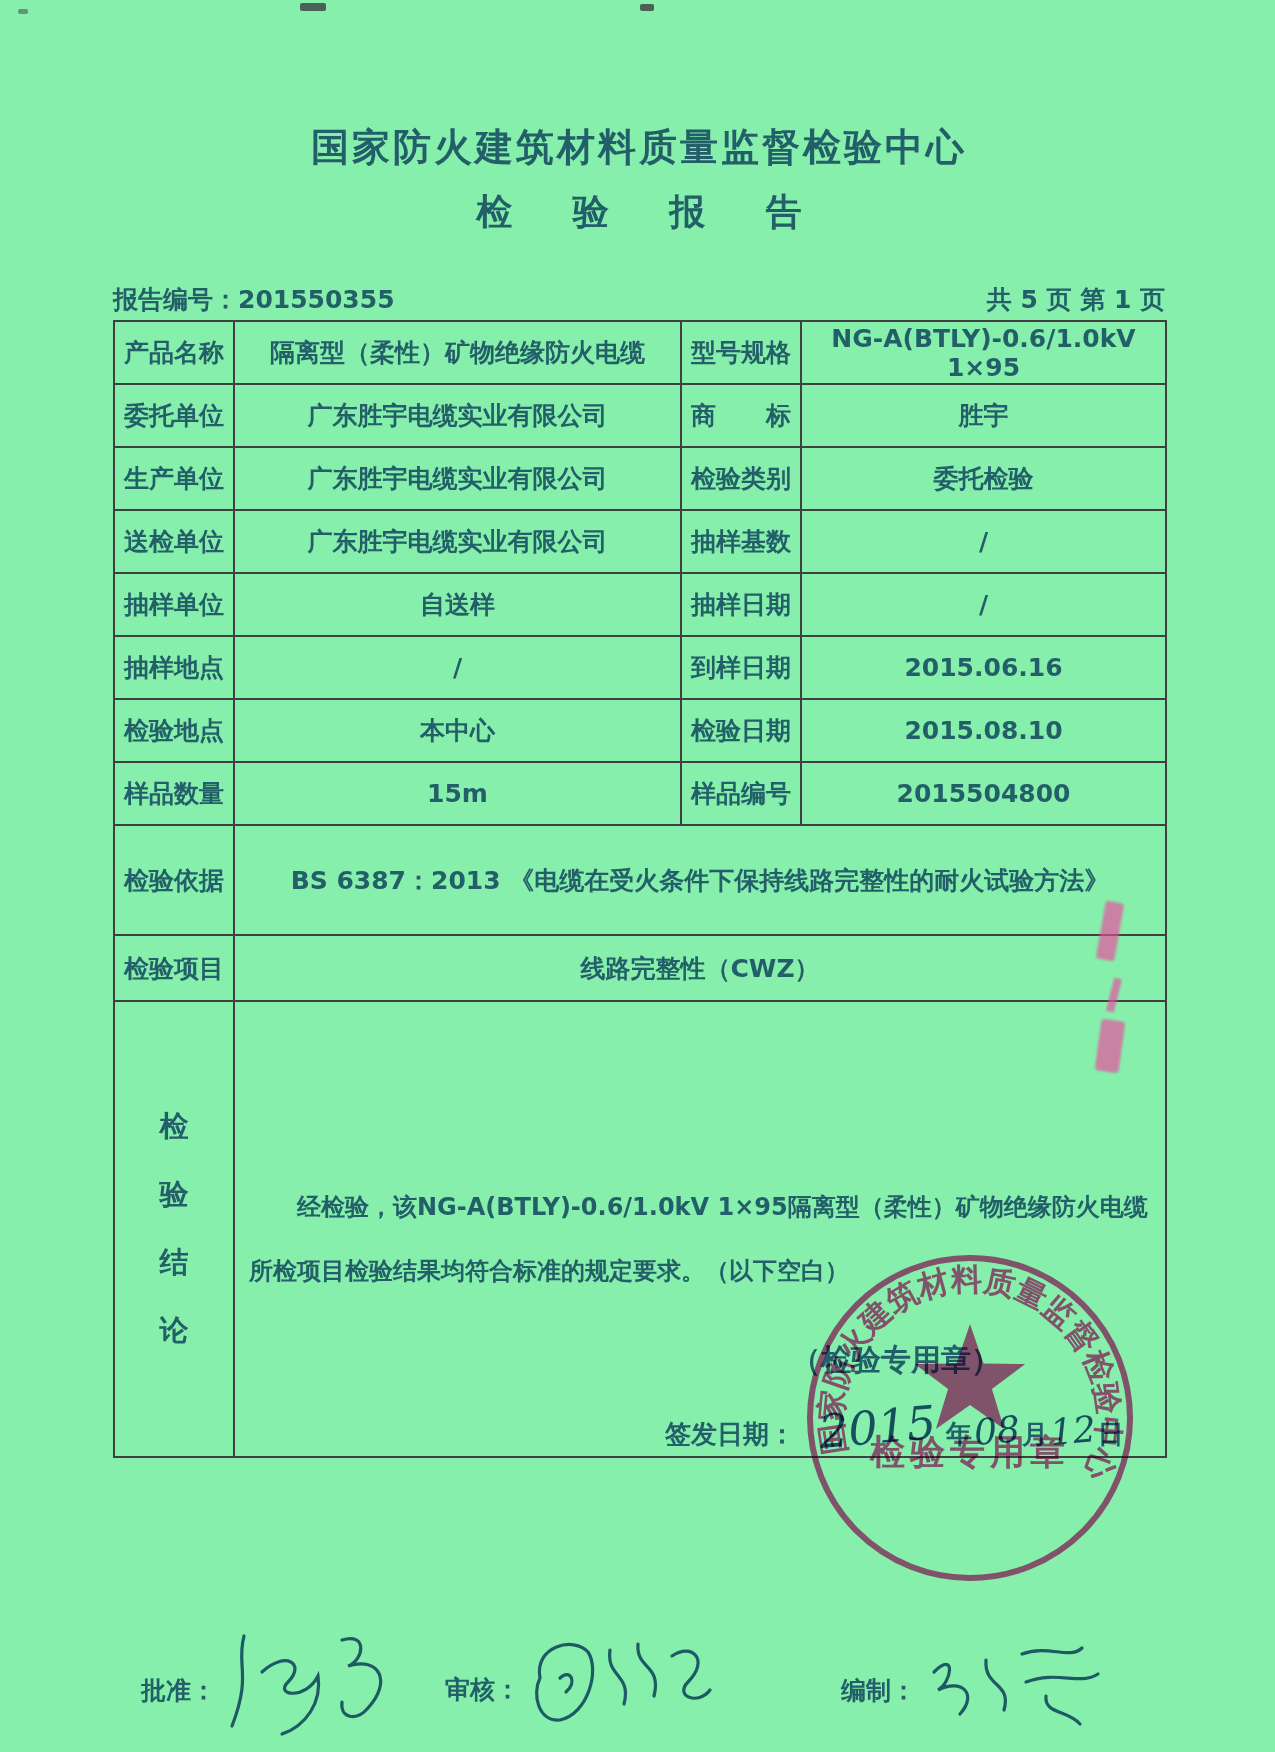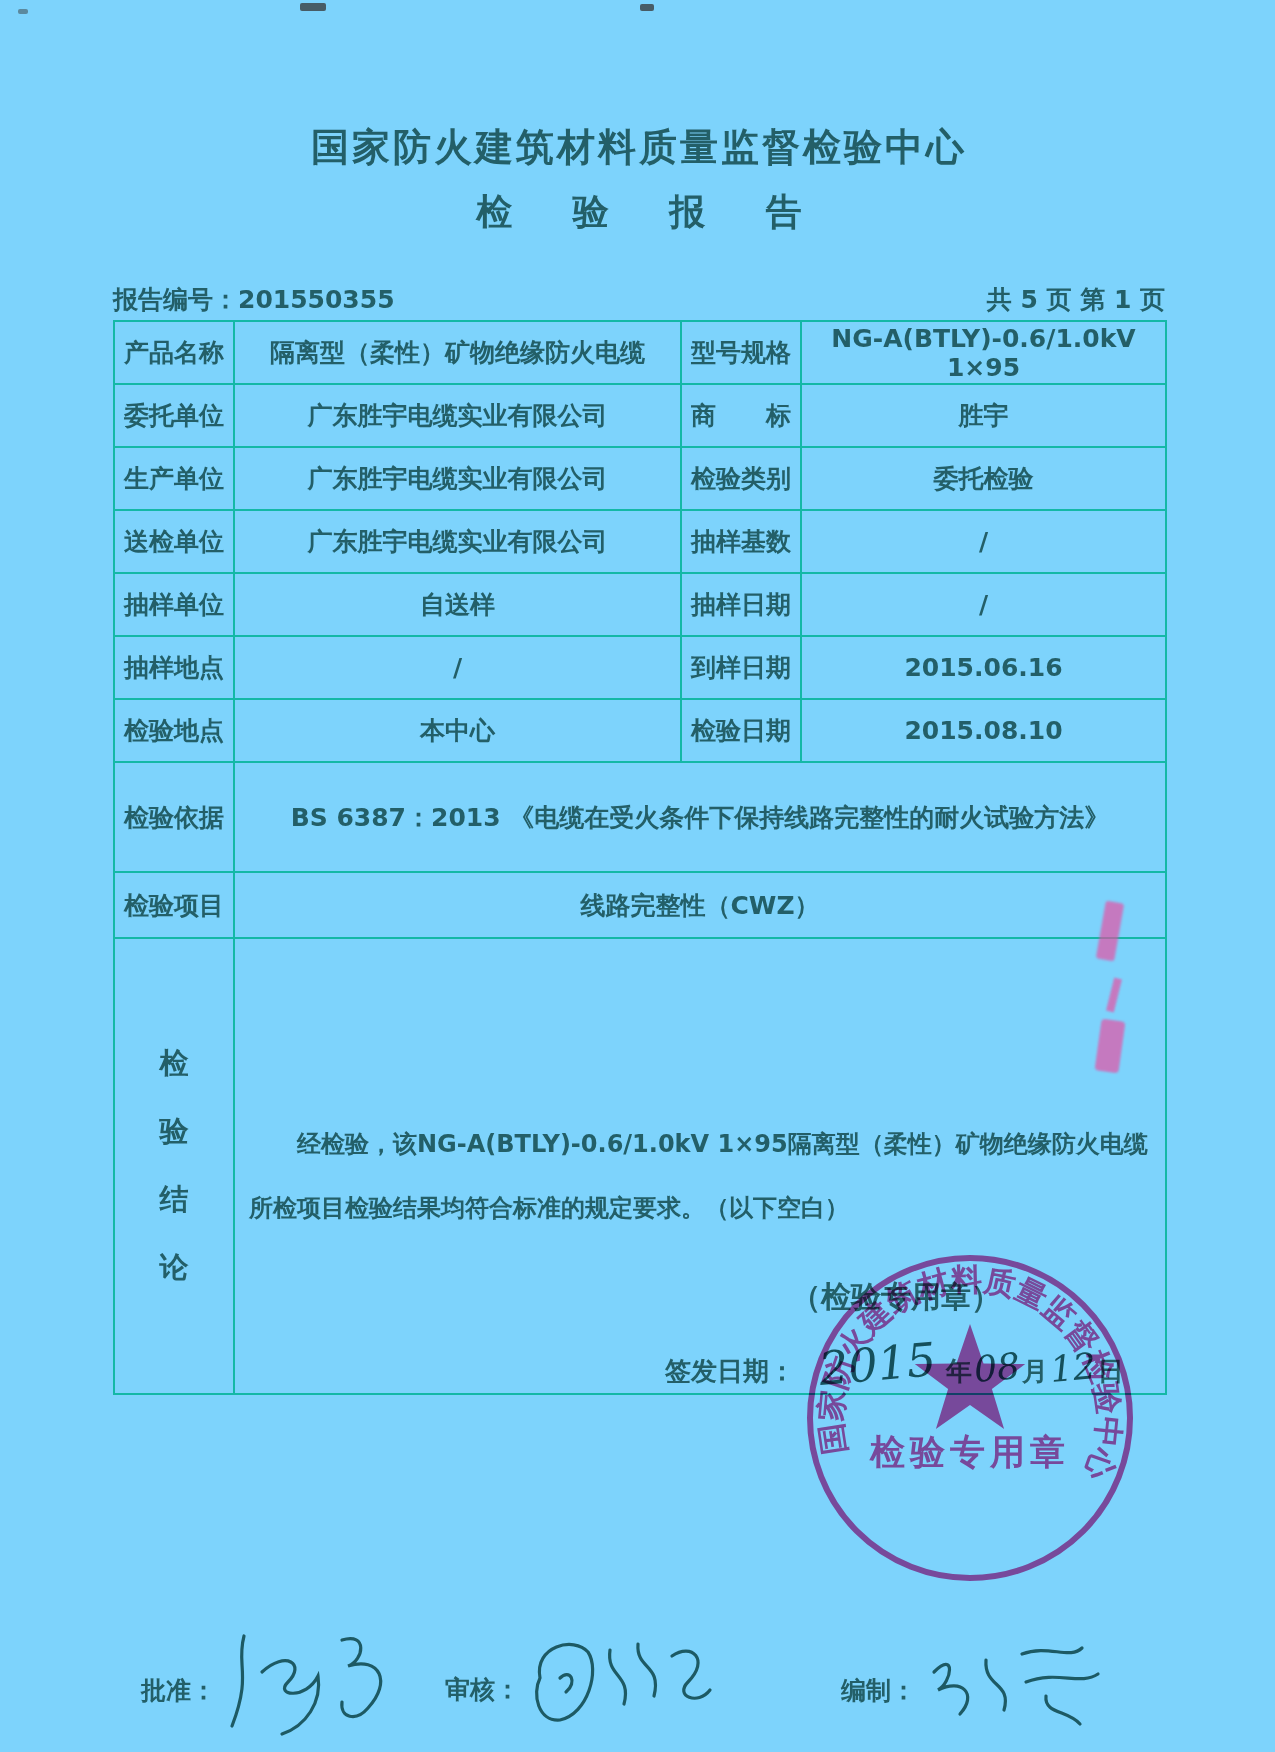--- a/index.html
+++ b/index.html
@@ -1,33 +1,33 @@
 <!DOCTYPE html>
 <html><head>
 <meta charset="utf-8">
 <style>
   html,body{margin:0;padding:0;background:#e8e6e1;}
   .page{
     position:relative;width:1275px;height:1752px;margin:0 auto;
-    background:#7dd3fc;overflow:hidden;
+    background:#86efac;overflow:hidden;
     font-family:"DejaVu Sans","Liberation Sans",sans-serif;
     color:#235f68;font-weight:bold;
   }
   
   .center-name{position:absolute;top:122px;left:113px;width:1052px;
     text-align:center;font-size:38px;letter-spacing:3px;}
   .report-title{position:absolute;top:188px;left:113px;width:1052px;
     text-align:center;font-size:36px;letter-spacing:24px;text-indent:24px;}
   
   .meta{position:absolute;top:282px;left:113px;width:1052px;height:34px;
     display:flex;justify-content:space-between;align-items:flex-end;font-size:25px;}
   
   table.report{position:absolute;top:320px;left:113px;width:1052px;
     border-collapse:collapse;table-layout:fixed;}
-  table.report td{border:2px solid #14b8a6;font-size:25px;padding:0 8px;
+  table.report td{border:2px solid #404040;font-size:25px;padding:0 8px;
     vertical-align:middle;overflow:hidden;}
   td.lab{text-align:center;padding:0 2px;}
   td.val{text-align:center;}
   tr.r-sm{height:63px;}
   tr.r-basis{height:110px;}
   tr.r-items{height:66px;}
   tr.r-conc{height:456px;}
   tr.r-remark{height:104px;}
   td.conc-cell{position:relative;vertical-align:top;}
   .conc-label{display:flex;flex-direction:column;align-items:center;
@@ -123,20 +123,26 @@
       <td class="lab">抽样地点</td>
       <td class="val">/</td>
       <td class="lab">到样日期</td>
       <td class="val">2015.06.16</td>
     </tr>
     <tr class="r-sm">
       <td class="lab">检验地点</td>
       <td class="val">本中心</td>
       <td class="lab">检验日期</td>
       <td class="val">2015.08.10</td>
+    </tr>
+    <tr class="r-sm">
+      <td class="lab">样品数量</td>
+      <td class="val">15m</td>
+      <td class="lab">样品编号</td>
+      <td class="val">2015504800</td>
     </tr>
 
     <tr class="r-basis">
       <td class="lab">检验依据</td>
       <td class="val" colspan="3">BS 6387：2013 《电缆在受火条件下保持线路完整性的耐火试验方法》</td>
     </tr>
 
     <tr class="r-items">
       <td class="lab">检验项目</td>
       <td class="val" colspan="3">线路完整性（CWZ）</td>

